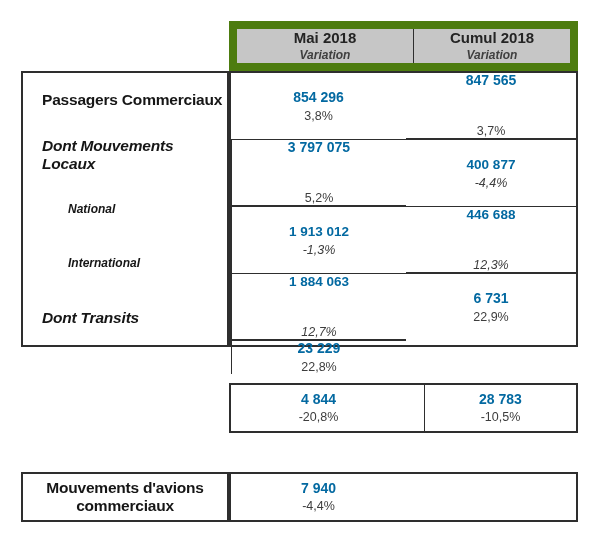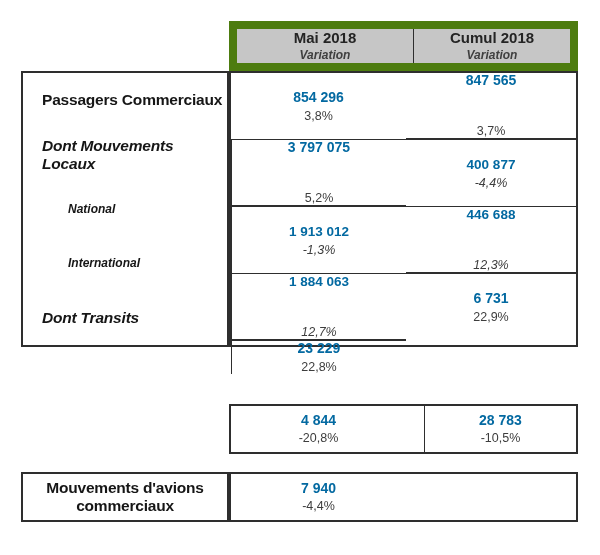--- a/index.html
+++ b/index.html
@@ -134,21 +134,21 @@
   .label-box.fret { top: 383px; }
   .label-box.mouv { top: 472px; }
   .label-box.small .lbl-center {
     font-size: 15.5px;
     font-weight: bold;
     text-align: center;
     line-height: 18px;
     letter-spacing: -0.2px;
   }
   .data-box.small { height: 50px; }
-  .data-box.fret { top: 404px; gap: 18px; }
+  .data-box.fret { top: 383px; gap: 18px; }
   .data-box.mouv { top: 472px; }
   .data-box.small .dcell { gap: 4px; }
 </style>
 </head>
 <body>
 
 <div class="canvas">
 
   <div class="hdr-box">
     <div class="hdr-cell c1">

